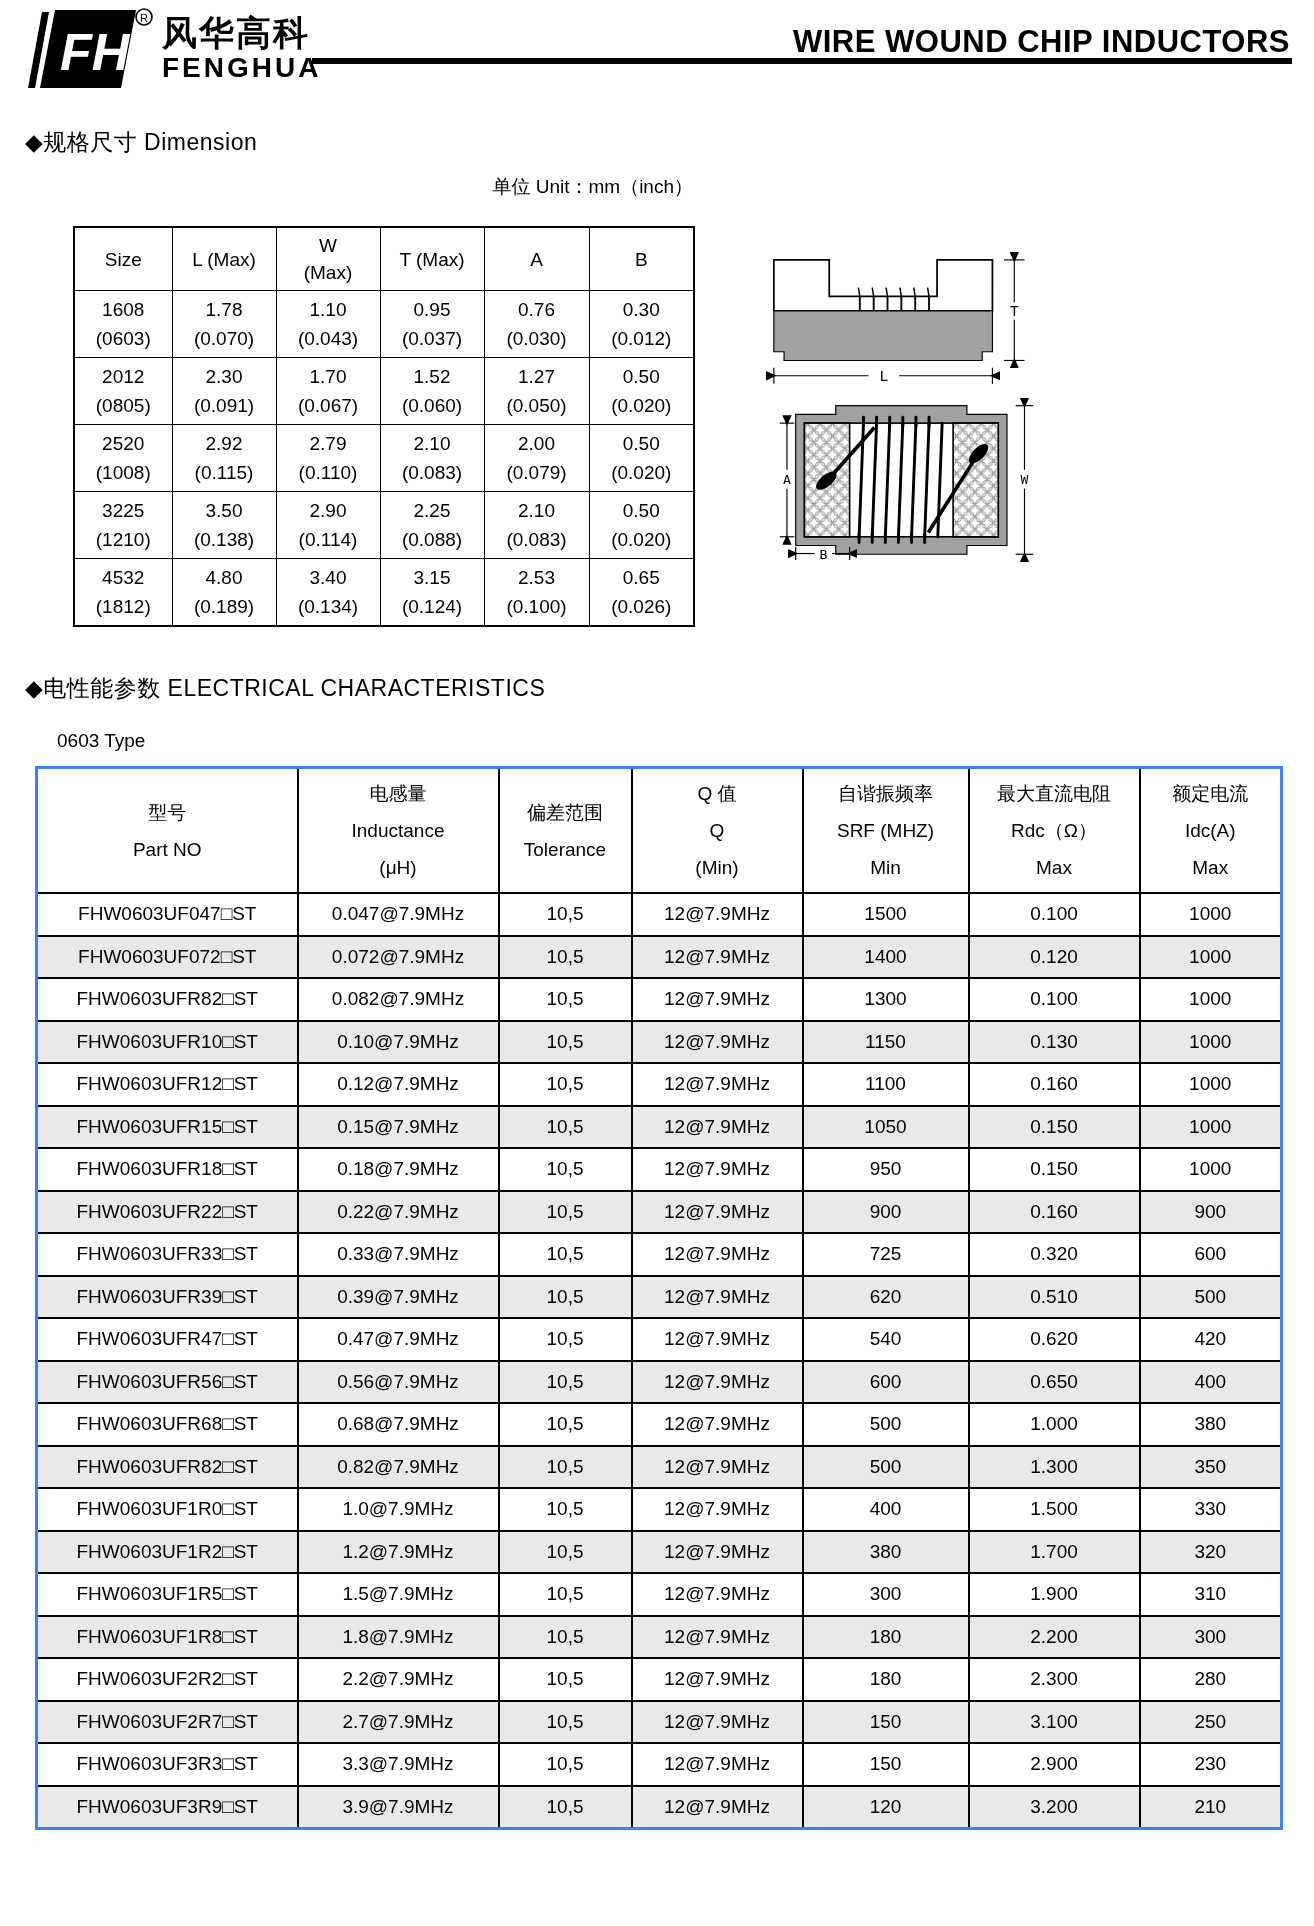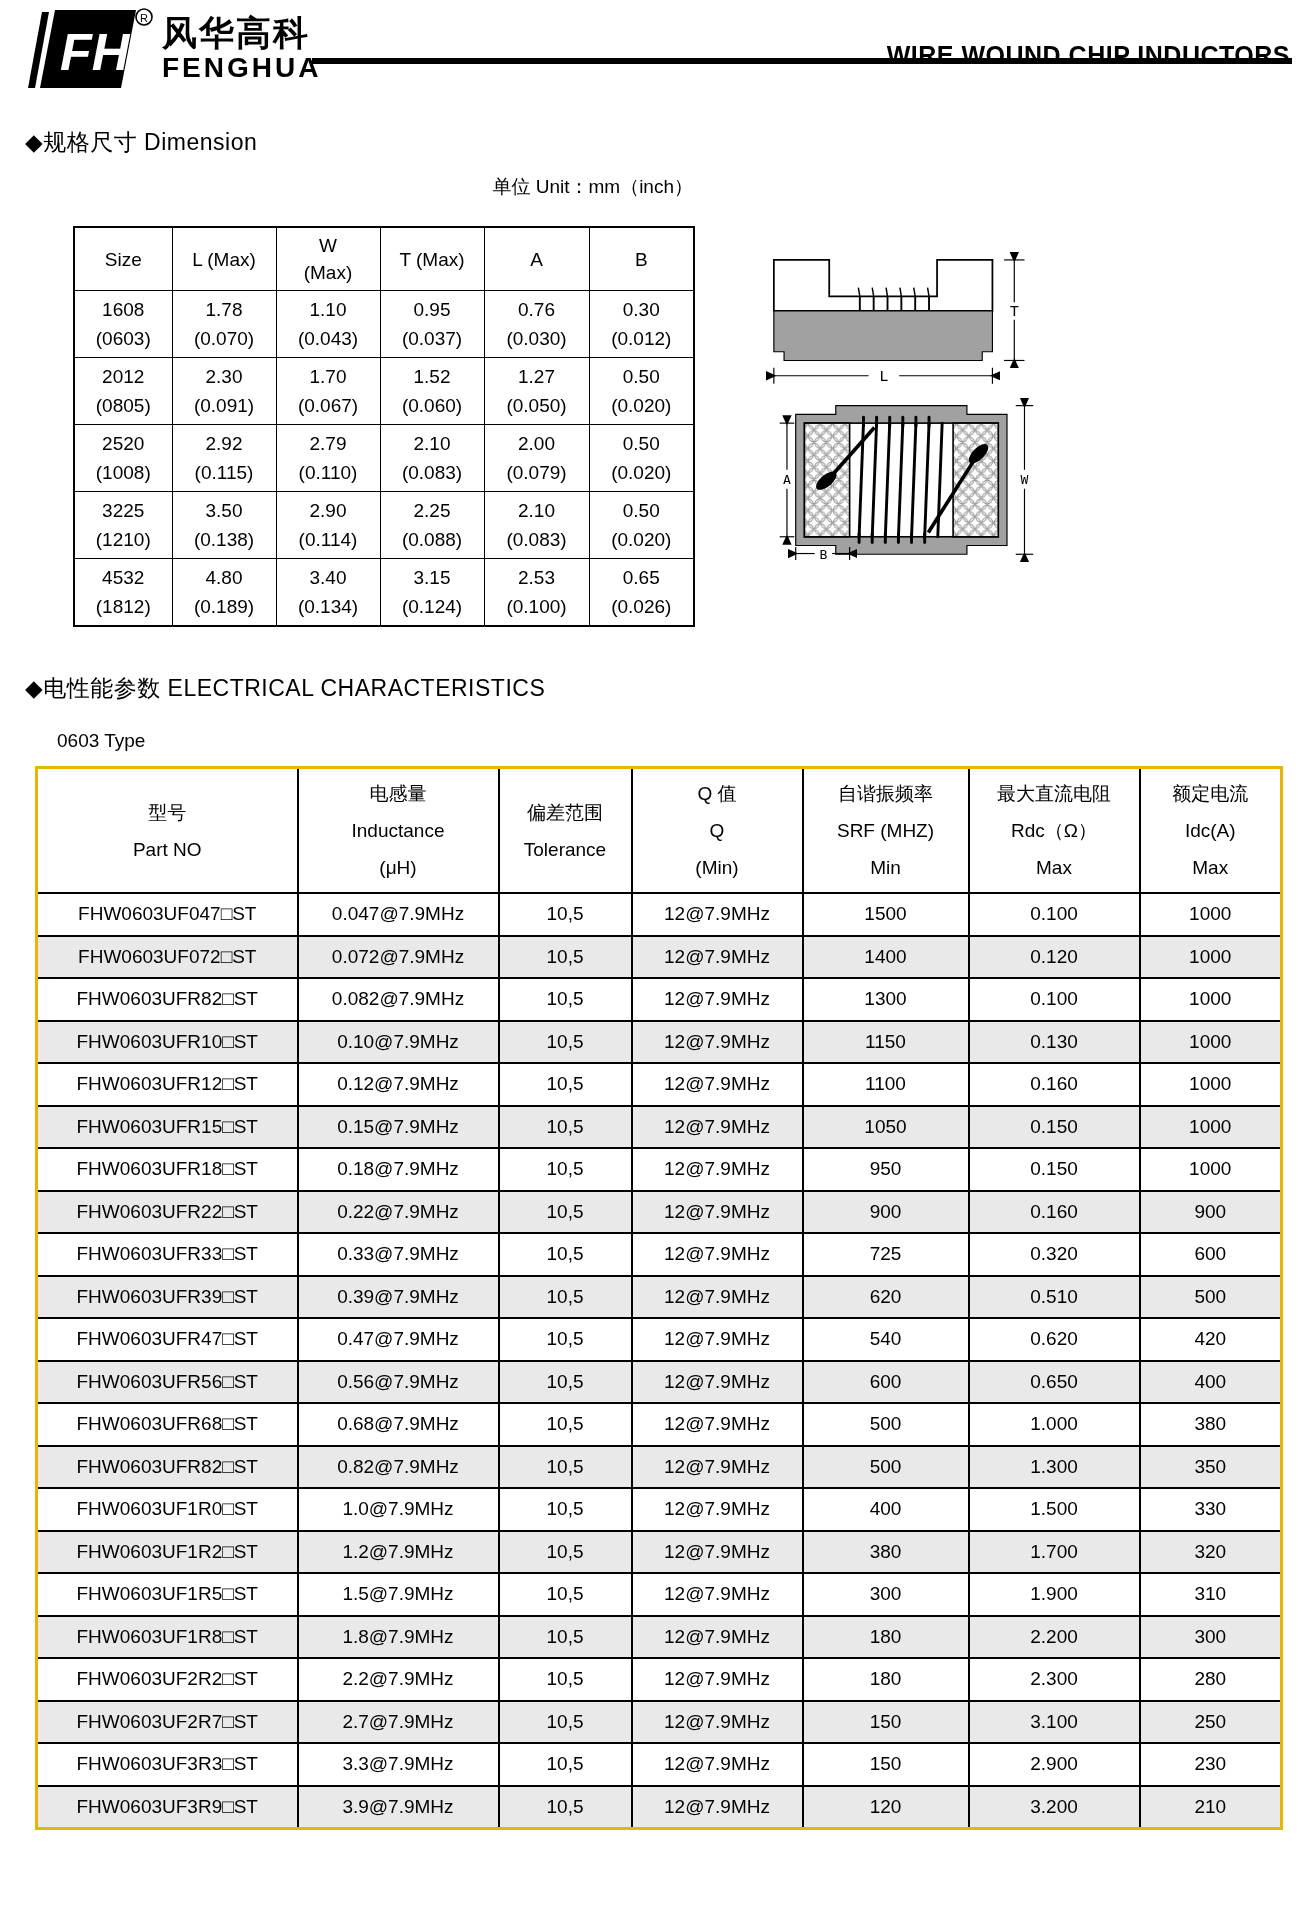--- a/index.html
+++ b/index.html
@@ -7,37 +7,37 @@
     position:relative;width:1314px;height:1926px;background:#fff;overflow:hidden;
     font-family:"Liberation Sans","DejaVu Sans",sans-serif;color:#000;
   }
   
   .hdr{position:relative;height:97px;}
   .logo{position:absolute;left:22px;top:6px;display:flex;align-items:flex-start;}
   .logo-mark{width:132px;height:84px;}
   .logo-txt{margin-left:8px;padding-top:8px;}
   .logo-cn{font-size:35px;font-weight:bold;letter-spacing:2px;line-height:38px;}
   .logo-en{font-size:28px;font-weight:bold;letter-spacing:3px;line-height:32px;}
-  .hdr-title{position:absolute;right:24px;top:24px;font-size:25px;font-weight:bold;letter-spacing:.5px;margin-top:17px;}
+  .hdr-title{position:absolute;right:24px;top:24px;font-size:31px;font-weight:bold;letter-spacing:.5px;}
   .hdr-rule{position:absolute;left:312px;right:22px;top:58px;height:6px;background:#000;}
   
   .sec-title{font-size:23px;margin-left:25px;letter-spacing:.5px;}
   .sec1{margin-top:30px;}
   .sec2{margin-top:46px;}
   .type-label{font-size:19px;margin:26px 0 0 57px;}
   
   .unit-label{width:620px;margin:16px 0 0 73px;text-align:right;font-size:19px;}
   table{border-collapse:collapse;table-layout:fixed;}
   .dim-table{margin:26px 0 0 73px;width:620px;border:2.5px solid #000;font-size:19px;text-align:center;padding-left:14px;}
   .dim-table th,.dim-table td{border:1.6px solid #000;padding:4px 2px;font-weight:normal;}
   .dim-table thead div{line-height:27px;}
   .dim-table tbody div{line-height:29px;}
   .diagram{position:absolute;left:752px;top:238px;width:306px;height:328px;}
   
-  .el-table{margin:14px 0 0 35px;width:1245px;border:3px solid #eab308;font-size:19px;text-align:center;}
+  .el-table{margin:14px 0 0 35px;width:1245px;border:3px solid #3b82f6;font-size:19px;text-align:center;}
   .el-table th,.el-table td{border:2px solid #000;font-weight:normal;padding:0 3px;}
   .el-table thead th{padding:6px 3px;}
   .el-table thead div{line-height:37px;}
   .el-table tbody td{height:40.5px;}
   .el-table tbody tr:nth-child(even){background:#e9e9e9;}
 </style>
 </head>
 <body>
 
 <div class="page">

